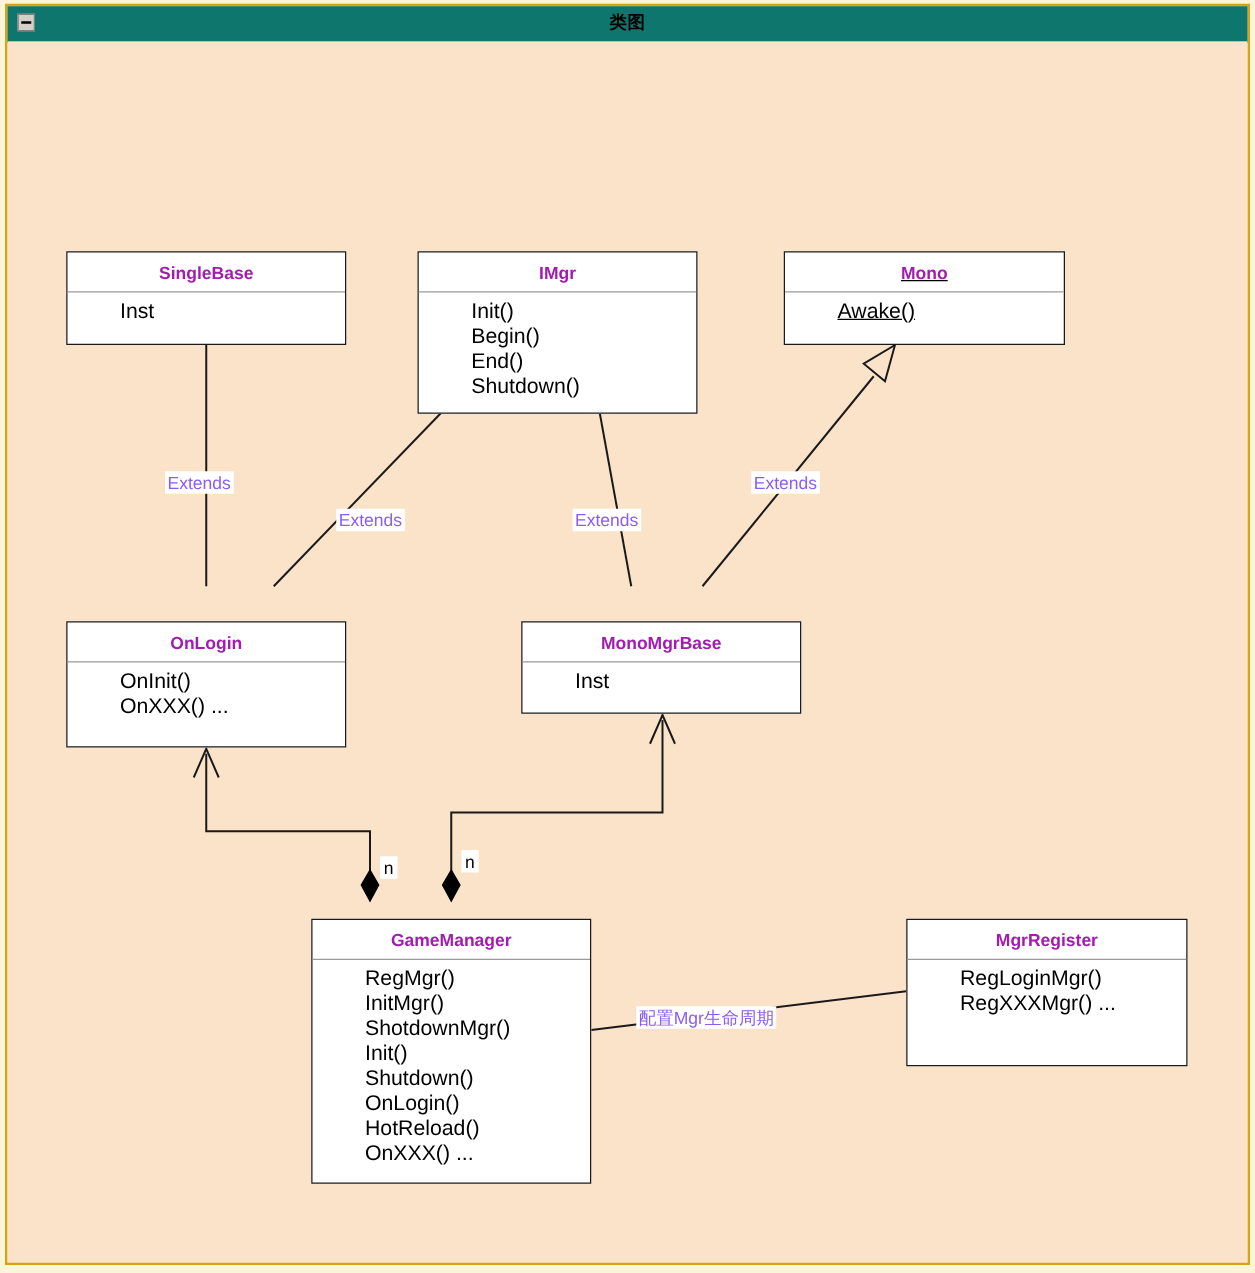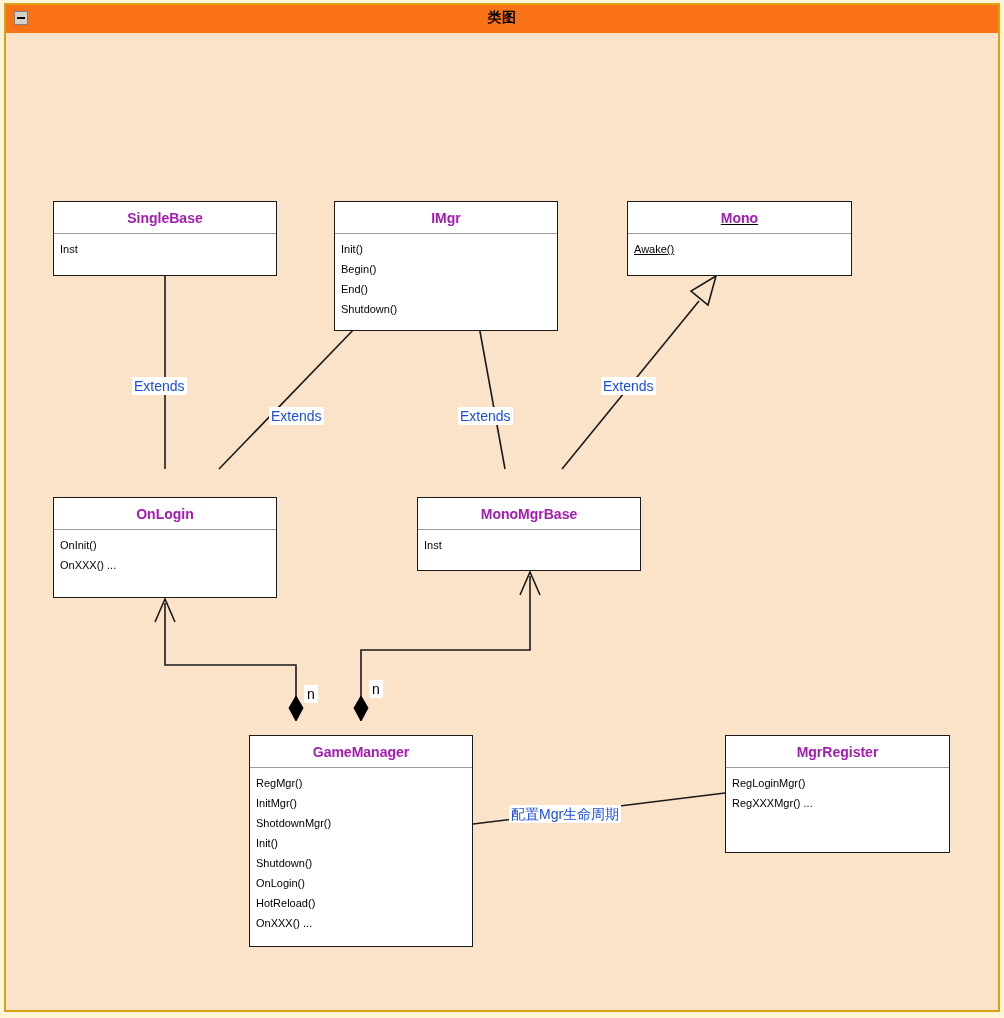--- a/index.html
+++ b/index.html
@@ -23,21 +23,21 @@
     width: 996px;
     height: 1009px;
     border: 2px solid #D9A316;
     box-sizing: border-box;
     background: #FBE3CA;
   }
   #titlebar {
     position: relative;
     height: 28px;
     border-bottom: 1px solid #7f1d1d;
-    background: #f97316;
+    background: #0f766e;
   }
   #title-text {
     position: absolute;
     left: 0; right: 0;
     top: 4px;
     text-align: center;
     font-size: 14px;
     font-weight: bold;
     color: #000;
     letter-spacing: 0.5px;
@@ -93,31 +93,32 @@
     color: #a21caf;
     padding: 8px 4px 7px 4px;
     border-bottom: 1px solid #9A9A9A;
     box-sizing: border-box;
   }
   .uml-members {
     padding: 5px 0 6px 6px;
     box-sizing: border-box;
   }
   .uml-member {
-    font-size: 11px;
+    font-size: 17px;
     color: #000;
     line-height: 20px;
     white-space: nowrap;
+    margin-left: 36px;
   }
   
   .edge-label {
     position: absolute;
     background: #FFFFFF;
     font-size: 14px;
-    color: #1d4ed8;
+    color: #8b5cf6;
     line-height: 16px;
     padding: 1px 2px;
     white-space: nowrap;
   }
   .mult-label {
     position: absolute;
     background: #FFFFFF;
     font-size: 14px;
     color: #000;
     line-height: 16px;

